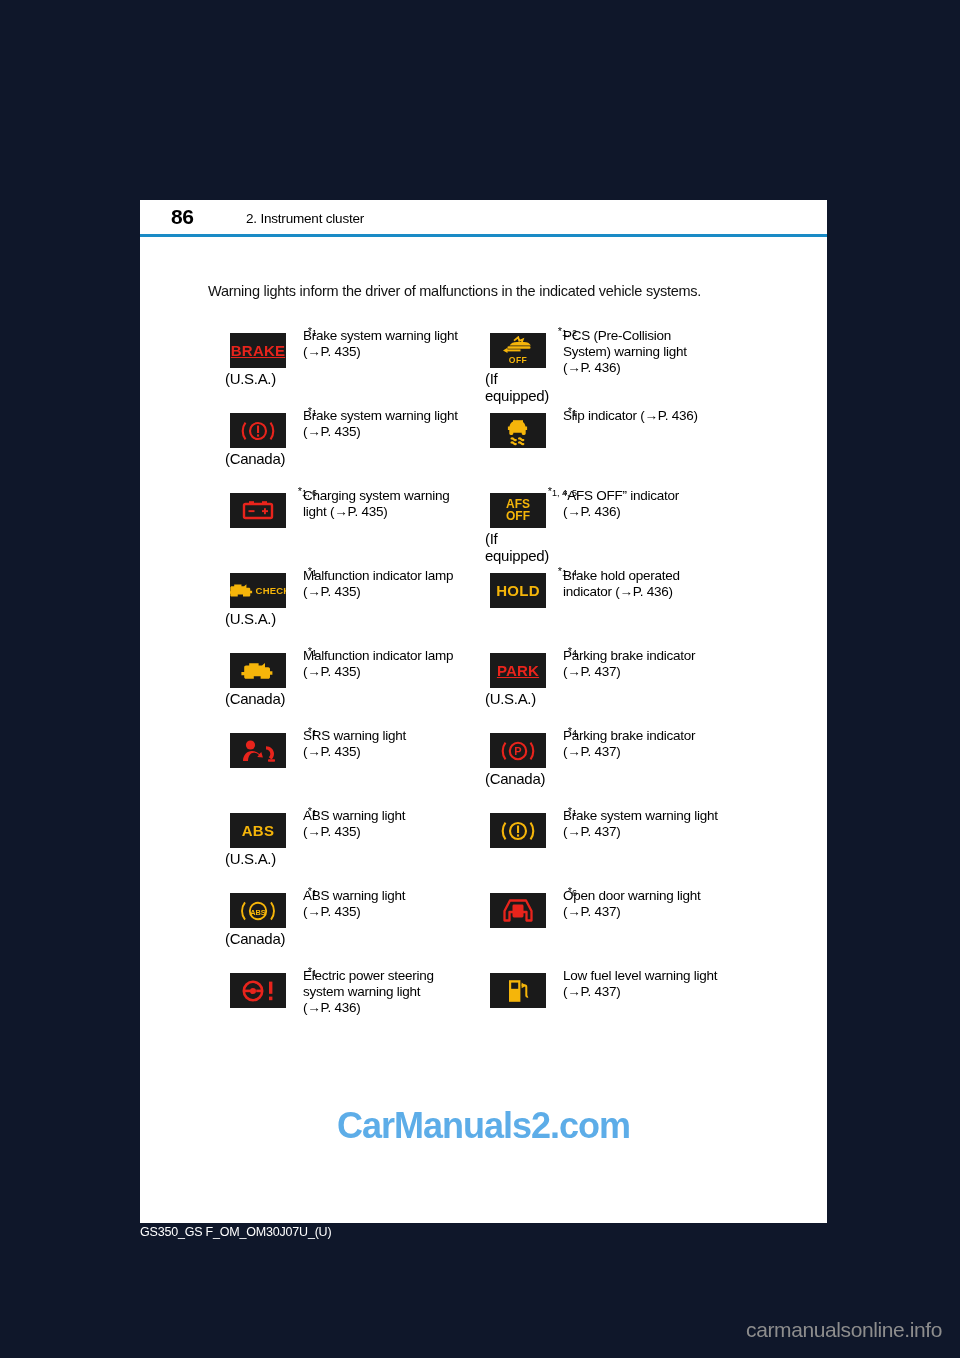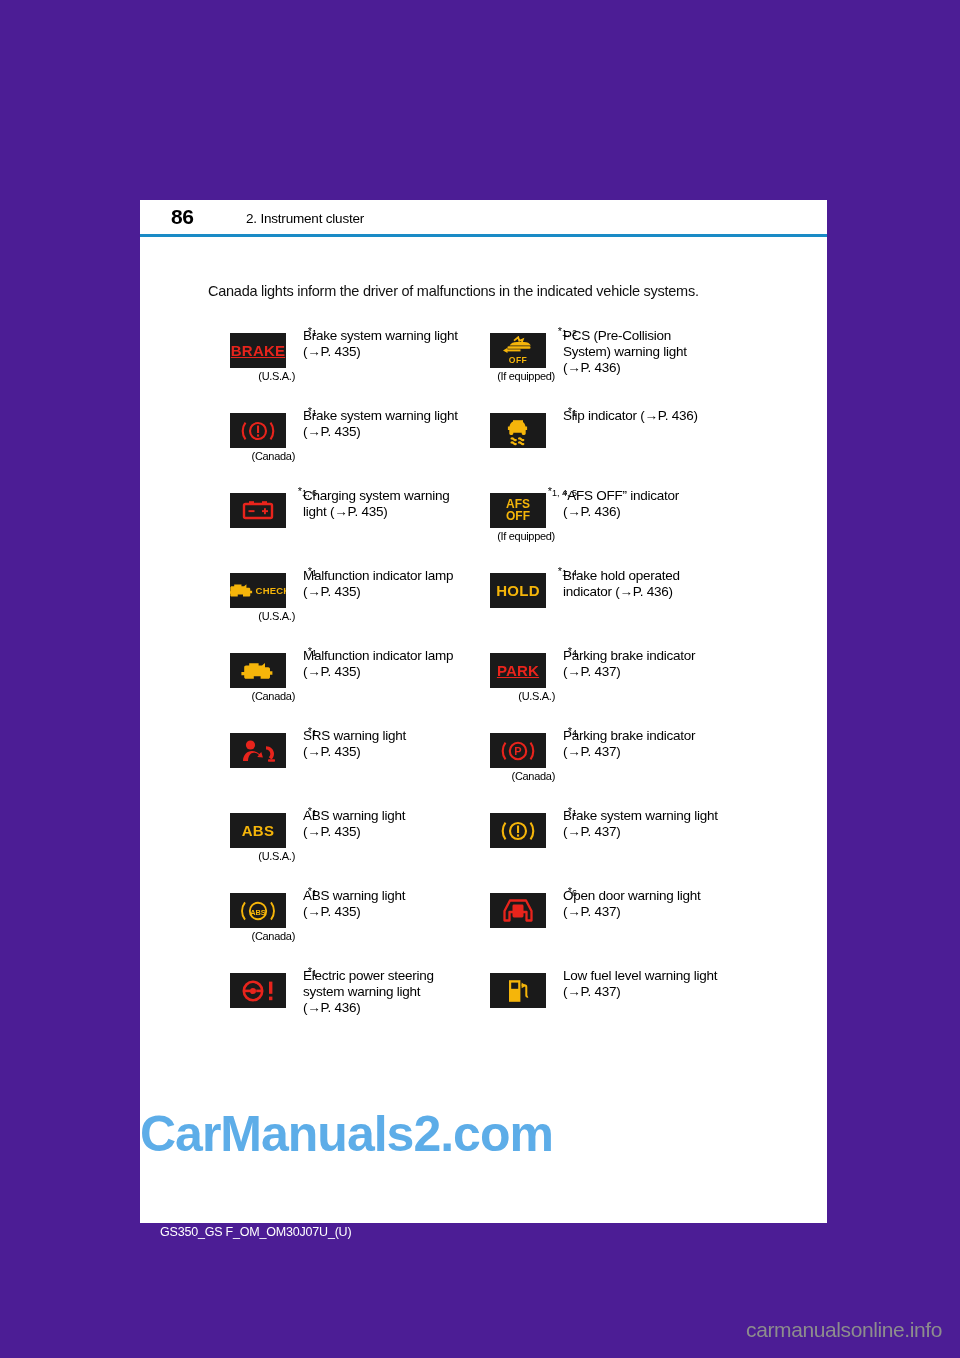--- a/index.html
+++ b/index.html
@@ -2,21 +2,21 @@
 <html><head>
 <meta charset="utf-8">
 <style>
   * { box-sizing: border-box; margin: 0; padding: 0; }
   html, body {
     width: 960px; height: 1358px;
     background: #000;
     font-family: "Liberation Sans", sans-serif;
     overflow: hidden;
   }
-  #root { position: relative; width: 960px; height: 1358px; background: #4c1d95; padding-left: 21px; }
+  #root { position: relative; width: 960px; height: 1358px; background: #0f172a; padding-left: 21px; }
 
   
   .page {
     position: absolute;
     left: 140px; top: 200px;
     width: 687px; height: 1023px;
     background: #ffffff;
   }
 
   
@@ -82,73 +82,73 @@
 
   .icon-box {
     position: absolute; left: 5px; top: 8px;
     width: 56px; height: 35px;
     background: #1a1a1a;
     display: flex; align-items: center; justify-content: center;
     overflow: hidden;
   }
   .region {
     position: absolute; left: 0px; top: 45px;
-    width: 70px; text-align: right;
-    font-size: 11px; color: #000; letter-spacing: -0.3px;
+    width: 70px; text-align: left;
+    font-size: 15px; color: #000; letter-spacing: -0.3px;
   }
   .desc {
     position: absolute; left: 78px; top: 3px;
     width: 222px;
     font-size: 13.5px; line-height: 16px; color: #000;
     letter-spacing: -0.25px;
   }
 
   
   .txt-red   { color: #e8241c; font-size: 15px; font-weight: bold; letter-spacing: 0.2px; text-decoration: underline; }
   .txt-amber { color: #f5b50a; font-size: 15px; font-weight: bold; letter-spacing: 0.3px; }
   .txt-amber-2 { color: #f5b50a; font-size: 12px; font-weight: bold; line-height: 11.5px; text-align:right; }
 
   svg { display: block; }
 
   
   .watermark {
     position: absolute; left: 0; top: 905px;
-    width: 687px; text-align: left;
-    font-size: 50px; font-weight: bold;
+    width: 687px; text-align: center;
+    font-size: 36px; font-weight: bold;
     color: #5dade8; letter-spacing: -1px;
   }
 
   
   .footcode {
     position: absolute; left: 140px; top: 1225px;
     font-size: 12.5px; color: #ffffff; letter-spacing: -0.2px;
     font-family: "Liberation Sans", sans-serif;
   }
-  .footcode-inner { color: #fff; margin-left: 20px; }
+  .footcode-inner { color: #fff; }
 
   .sitemark {
     position: absolute; right: 18px; top: 1318px;
     font-size: 21px; color: #8d8d8d; letter-spacing: -0.4px;
   }
 </style>
 </head>
 <body>
 
 <div id="root">
 
   <div class="page">
 
     <div class="runhead">
       <div class="page-num">86</div>
       <div class="chapter-title">2. Instrument cluster</div>
     </div>
     <div class="head-rule"></div>
 
 
-    <div class="intro">Canada lights inform the driver of malfunctions in the indicated vehicle systems.</div>
+    <div class="intro">Warning lights inform the driver of malfunctions in the indicated vehicle systems.</div>
 
     <div class="grid">
       <div class="col col-left" id="colLeft">
           <div class="entry" style="top: 0px;">
             <div class="sup"><span class="star">*</span><span class="nums">1</span></div>
             <div class="icon-box">
               <span class="txt-red">BRAKE</span>
             </div>
             <div class="region">(U.S.A.)</div>
             <div class="desc">Brake system warning light<br>(→P. 435)</div>

